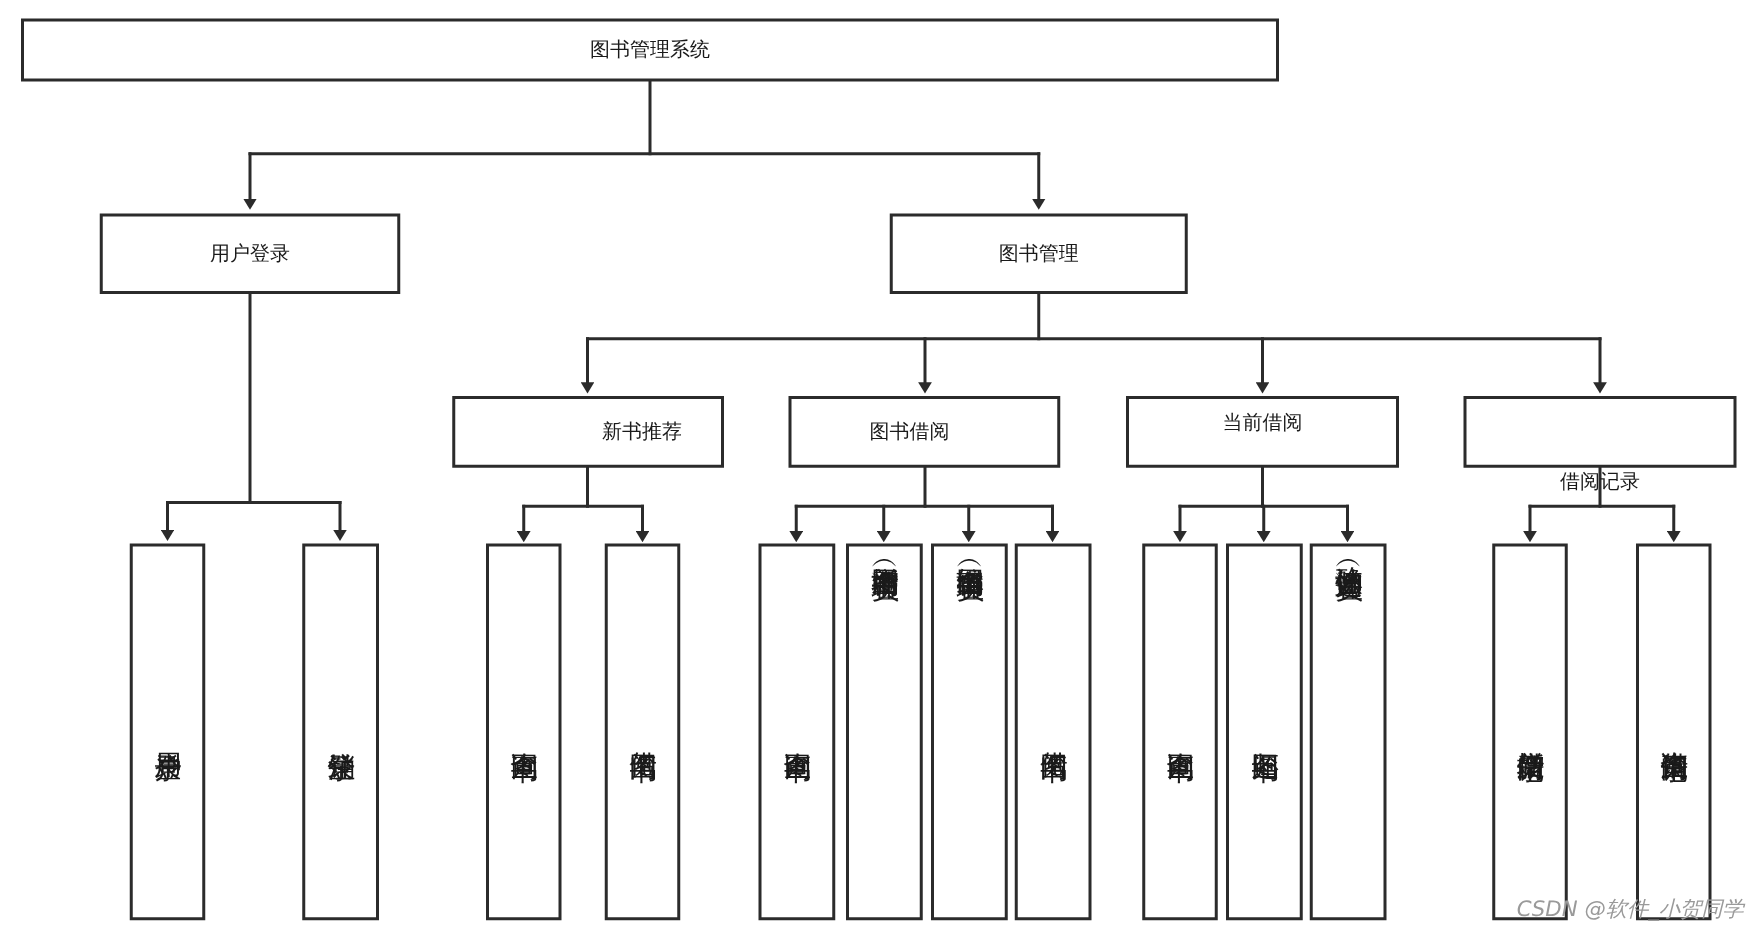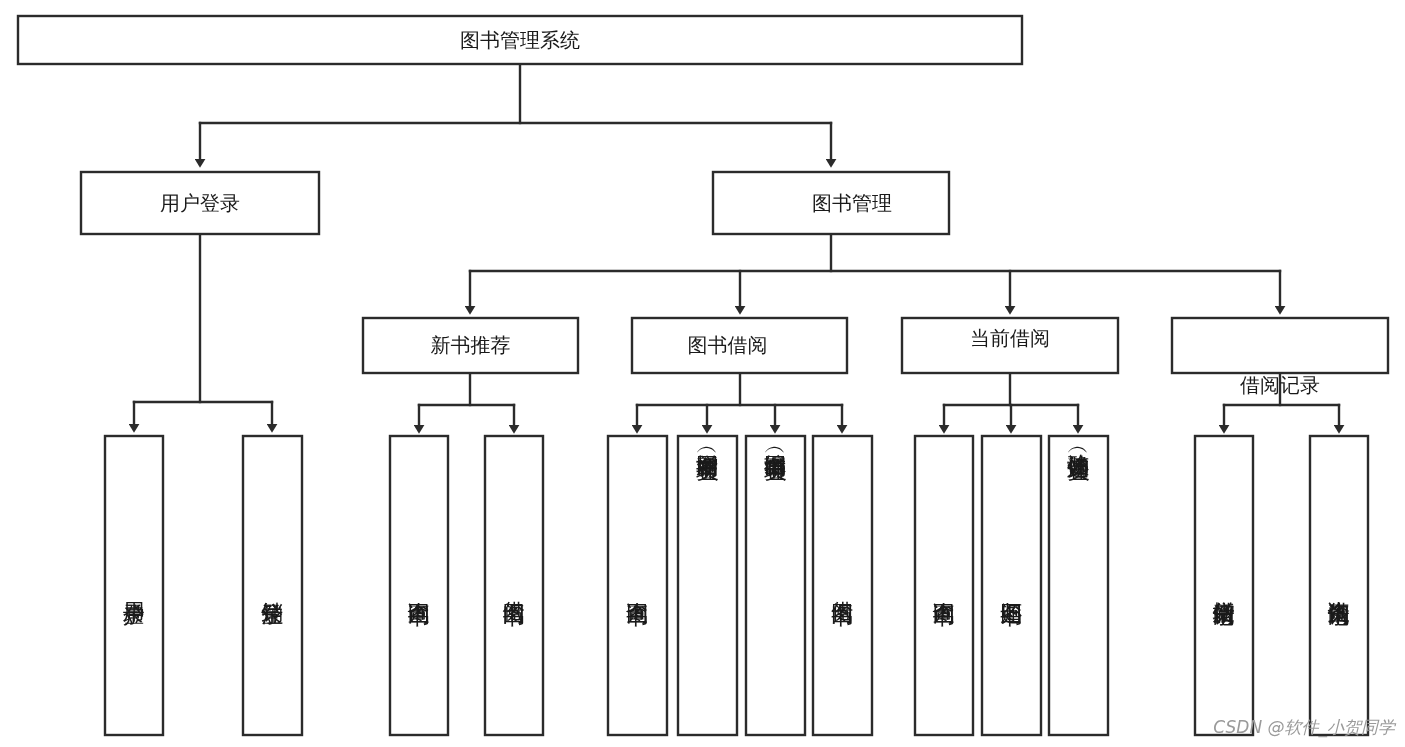--- a/index.html
+++ b/index.html
@@ -57,21 +57,21 @@
   }
   .hlabel-box {
     position: absolute;
     display: flex;
     align-items: center;
     justify-content: center;
     pointer-events: none;
   }
   .hlabel-text {
     font-family: Liberation Serif, serif;
-    font-size: 20px;
+    font-size: 16px;
     color: #1a1a1a;
     white-space: nowrap;
   }
   .watermark {
     position: absolute;
     right: 10px;
     bottom: 8px;
     font-family: "DejaVu Sans", "Liberation Sans", sans-serif;
     font-size: 17px;
     color: #9a9a9a;
@@ -175,25 +175,25 @@
     <rect class="node-rect" x="1310" y="436" width="58" height="299"></rect>
   </svg>
 
   <div class="hlabel-box" style="left:18px; top:16px; width:1004px; height:48px;">
     <span class="hlabel-text">图书管理系统</span>
   </div>
 
   <div class="hlabel-box" style="left:81px; top:172px; width:238px; height:62px;">
     <span class="hlabel-text">用户登录</span>
   </div>
-  <div class="hlabel-box" style="left:713px; top:172px; width:236px; height:62px;padding-left:21px;">
+  <div class="hlabel-box" style="left:713px; top:172px; width:236px; height:62px;">
     <span class="hlabel-text">图书管理</span>
   </div>
 
-  <div class="hlabel-box" style="left:363px; top:318px; width:215px; height:55px;">
+  <div class="hlabel-box" style="left:363px; top:318px; width:215px; height:55px;padding-left:43px;">
     <span class="hlabel-text">新书推荐</span>
   </div>
   <div class="hlabel-box" style="left:624px; top:318px; width:207px; height:55px;">
     <span class="hlabel-text">图书借阅</span>
   </div>
   <div class="hlabel-box" style="left:902px; top:318px; width:216px; height:41px;">
     <span class="hlabel-text">当前借阅</span>
   </div>
   <div class="hlabel-box" style="left:1172px; top:318px; width:216px; height:55px;margin-top:40px;">
     <span class="hlabel-text">借阅记录</span>

